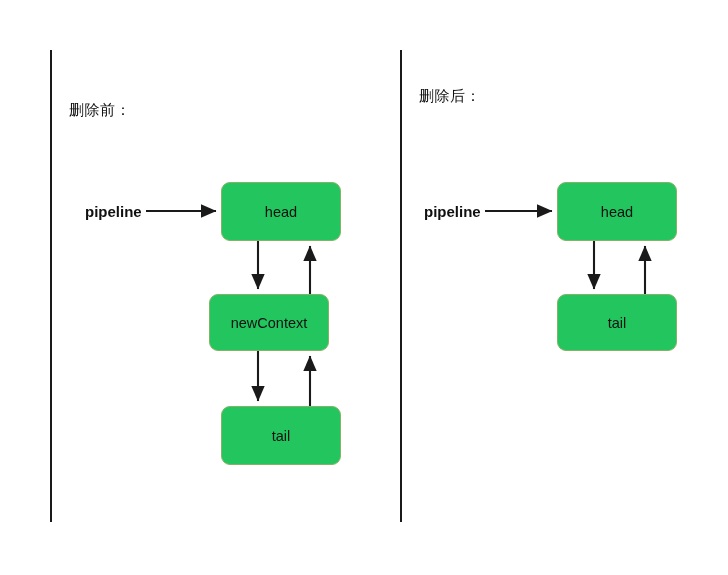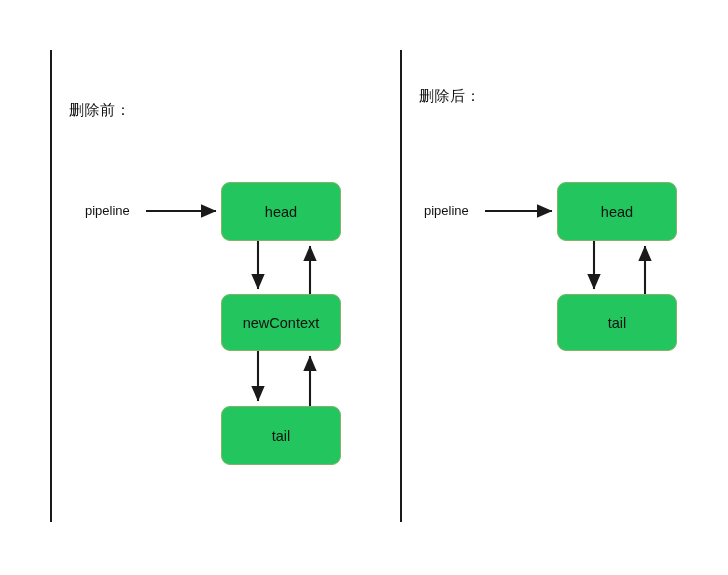--- a/index.html
+++ b/index.html
@@ -40,23 +40,24 @@
     border: 1.6px solid #82b366;
     border-radius: 9px;
     display: flex;
     align-items: center;
     justify-content: center;
     color: #111111;
     font-size: 14.5px;
   }
   .edge-label {
     position: absolute;
-    font-size: 13px;
+    font-size: 15px;
     color: #111111;
     white-space: nowrap;
+    font-weight: bold;
   }
   svg.arrows {
     position: absolute;
     left: 0;
     top: 0;
     width: 728px;
     height: 575px;
     pointer-events: none;
     overflow: visible;
   }
@@ -70,21 +71,21 @@
   <div class="divider" style="left:400px; top:50px; height:472px;"></div>
 
   <div class="panel-title" style="left:69px; top:101px;">删除前：</div>
 
   <div class="edge-label" style="left:85px; top:203px;">pipeline</div>
 
   <div class="node-box" style="left:221px; top:182px; width:120px; height:59px;">
     <span>head</span>
   </div>
 
-  <div class="node-box" style="left:221px; top:294px; width:120px; height:57px;">
+  <div class="node-box" style="left:209px; top:294px; width:120px; height:57px;">
     <span>newContext</span>
   </div>
 
   <div class="node-box" style="left:221px; top:406px; width:120px; height:59px;">
     <span>tail</span>
   </div>
 
   <div class="panel-title" style="left:419px; top:87px;font-family:Liberation Mono, monospace;">删除后：</div>
 
   <div class="edge-label" style="left:424px; top:203px;">pipeline</div>

